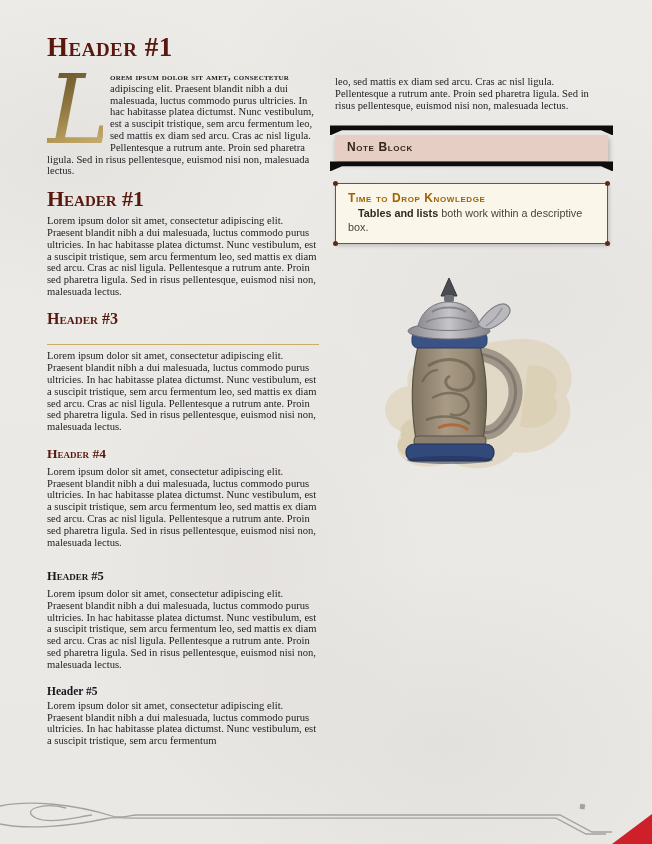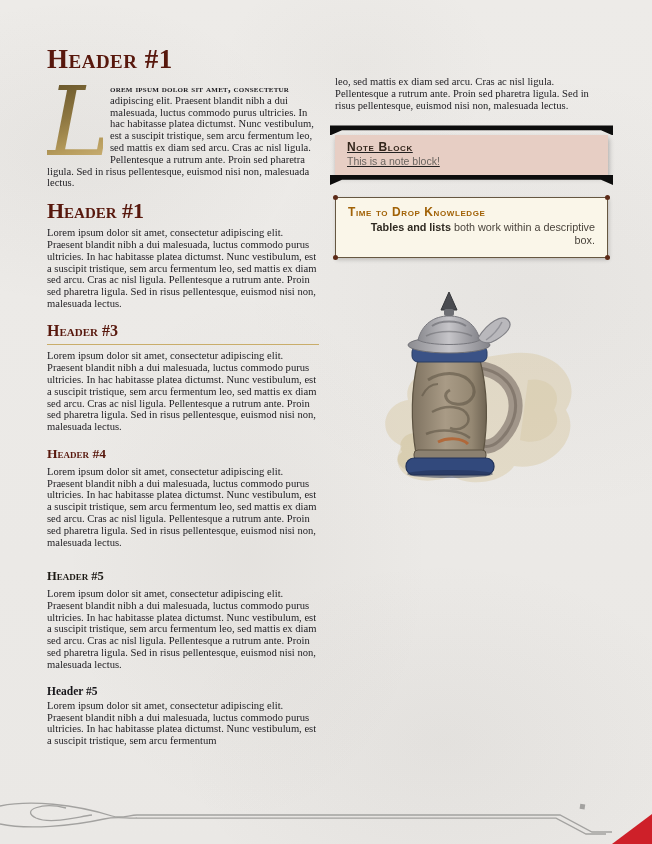--- a/index.html
+++ b/index.html
@@ -10,61 +10,61 @@
       radial-gradient(ellipse 320px 220px at 12% 18%, rgba(90,85,80,0.05), transparent 70%),
       radial-gradient(ellipse 420px 320px at 82% 35%, rgba(90,85,80,0.045), transparent 70%),
       radial-gradient(ellipse 260px 380px at 38% 66%, rgba(110,100,90,0.05), transparent 70%),
       radial-gradient(ellipse 380px 260px at 68% 88%, rgba(90,85,80,0.05), transparent 70%),
       radial-gradient(ellipse 200px 150px at 55% 8%, rgba(120,115,105,0.04), transparent 70%),
       linear-gradient(180deg, #EDEBE8 0%, #EAE8E5 100%);
     font-family:"Liberation Serif","DejaVu Serif",serif;
     color:#232222;
   }
   .col{position:absolute;top:0;}
-  .col-left{left:47px;width:272px;top:46px;}
+  .col-left{left:47px;width:272px;top:34px;}
   .col-right{left:335px;width:273px;top:76px;}
   p.body{
     margin:0;font-size:10.6px;line-height:11.8px;text-align:left;color:#232226;
   }
   h1.hb,h2.hb,h3.hb,h4.hb,h5.hb{
     font-family:"Liberation Serif","DejaVu Serif",serif;
     font-variant:small-caps;color:#58180D;font-weight:bold;margin:0;
   }
   h1.hb{font-size:27px;line-height:1;letter-spacing:.5px;margin-bottom:10px;}
   h2.hb{font-size:22px;line-height:1;margin-top:11px;margin-bottom:5px;}
-  h3.hb{font-size:16px;line-height:1.1;margin-top:12px;margin-bottom:5px;border-bottom:1.6px solid #C9AD6A;padding-bottom:5px;}
+  h3.hb{font-size:16px;line-height:1.1;margin-top:12px;margin-bottom:5px;border-bottom:1.6px solid #C9AD6A;padding-bottom:17px;}
   h4.hb{font-size:13.5px;line-height:1.1;margin-top:14px;margin-bottom:4px;}
   h5.hb{font-size:12.5px;line-height:1.1;margin-top:22px;margin-bottom:4px;color:#1d1a15;}
   .h6b{font-size:11.5px;font-weight:bold;color:#17161a;margin-top:14px;margin-bottom:2px;line-height:1.15;}
   .dropcap{
     float:left;font-family:"DejaVu Serif","Liberation Serif",serif;font-style:italic;
     font-size:96px;line-height:74px;height:78px;width:56px;margin:2px 7px 0 0;
     background:linear-gradient(160deg,#6d5a2e 5%,#8d7640 40%,#b79c5c 75%,#cdb379 100%);
     -webkit-background-clip:text;background-clip:text;color:transparent;
   }
   .lead-caps{font-variant:small-caps;font-weight:600;letter-spacing:.2px;}
   
   .note-block{position:relative;margin-top:14px;}
   .nb-bar{height:10px;background:#0d0d0d;margin:0 -5px;
     clip-path:polygon(0 0,100% 0,100% 100%,calc(100% - 12px) 48%,12px 48%,0 100%);}
-  .nb-inner{background:#E7CEC4;padding:5px 12px 7px;box-shadow:1px 3px 5px rgba(0,0,0,0.28);text-decoration:underline;}
+  .nb-inner{background:#E7CEC4;padding:5px 12px 7px;box-shadow:1px 3px 5px rgba(0,0,0,0.28);}
   .nb-title{font-family:"Liberation Sans","DejaVu Sans",sans-serif;font-variant:small-caps;
     font-weight:bold;font-size:12px;letter-spacing:.6px;color:#33261c;line-height:14px;}
   .nb-body{font-family:"Liberation Sans","DejaVu Sans",sans-serif;font-size:10.5px;color:#6b6560;line-height:12.5px;margin-top:1px;}
   
   .desc-block{position:relative;margin-top:12px;background:#FAF6E9;border:1px solid #665741;
     padding:7px 12px 9px;box-shadow:1px 2px 4px rgba(0,0,0,0.18);}
   .corner{position:absolute;width:5px;height:5px;border-radius:50%;background:#5c2b18;}
   .corner.tl{top:-3px;left:-3px;} .corner.tr{top:-3px;right:-3px;}
   .corner.bl{bottom:-3px;left:-3px;} .corner.br{bottom:-3px;right:-3px;}
   .desc-title{font-family:"Liberation Sans","DejaVu Sans",sans-serif;font-variant:small-caps;
     font-weight:bold;font-size:12px;letter-spacing:.6px;color:#a16207;line-height:15px;}
   .desc-body{font-family:"Liberation Sans","DejaVu Sans",sans-serif;font-size:10.8px;
     color:#4a443c;line-height:13.5px;margin:2px 0 0;}
-  .desc-body.indent{text-indent:10px;margin-top:1px;text-align:right;}
+  .desc-body.indent{text-indent:10px;margin-top:1px;}
   .desc-body b{color:#2f2a22;}
   
   .stein-wrap{width:240px;margin:26px auto 0;}
   
   .footer-art{position:absolute;left:0;bottom:0;width:652px;height:60px;}
 </style>
 </head>
 <body>
 
 <div class="page">
@@ -90,21 +90,20 @@
     <p class="body">Lorem ipsum dolor sit amet, consectetur adipiscing elit. Praesent blandit nibh a dui malesuada, luctus commodo purus ultricies. In hac habitasse platea dictumst. Nunc vestibulum, est a suscipit tristique, sem arcu fermentum</p>
   </div>
 
   <div class="col col-right">
     <p class="body">leo, sed mattis ex diam sed arcu. Cras ac nisl ligula. Pellentesque a rutrum ante. Proin sed pharetra ligula. Sed in risus pellentesque, euismod nisi non, malesuada lectus.</p>
 
     <div class="note-block">
       <div class="nb-bar"></div>
       <div class="nb-inner">
         <div class="nb-title">Note Block</div>
-        <div class="nb-body">This is a note block!</div>
       </div>
       <div class="nb-bar"></div>
     </div>
 
     <div class="desc-block">
       <span class="corner tl"></span>
       <span class="corner tr"></span>
       <span class="corner bl"></span>
       <span class="corner br"></span>
       <div class="desc-title">Time to Drop Knowledge</div>

